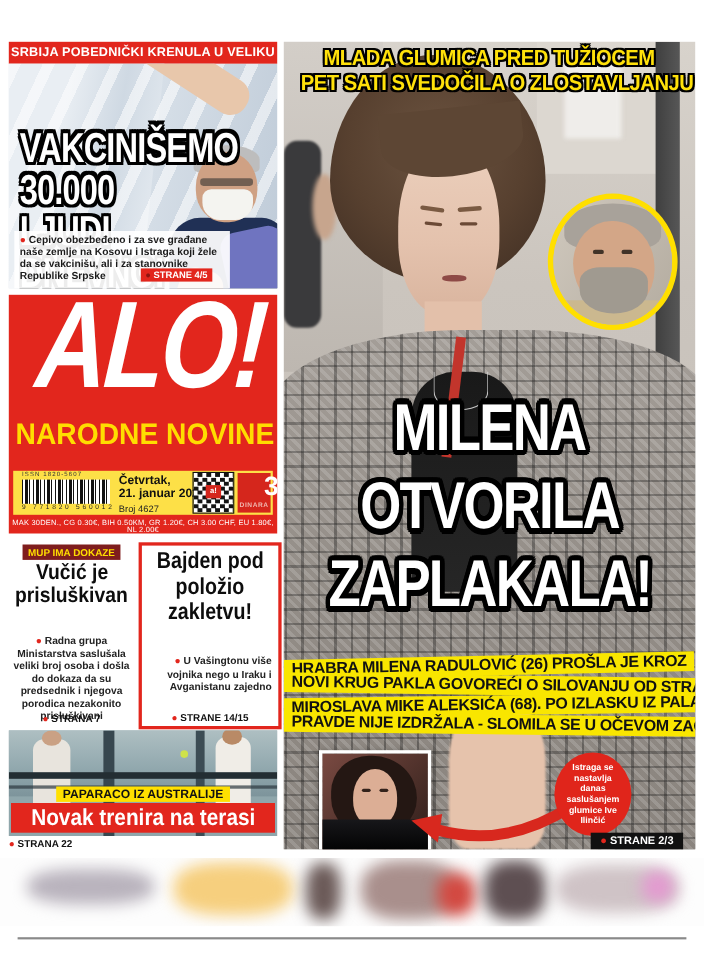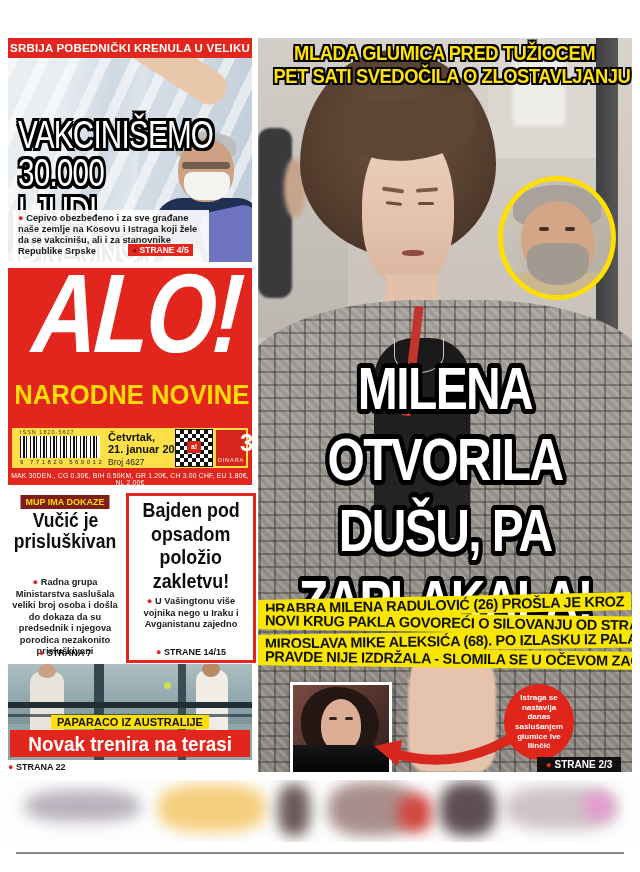--- a/index.html
+++ b/index.html
@@ -31,21 +31,21 @@
   .vx-curtain{left:-20px;top:-10px;width:150px;height:230px;
     background:linear-gradient(95deg,#e9eef3 0 40%,#cfd9e3 70%,#e4eaf0 100%);transform:rotate(6deg);}
   .vx-nursearm{left:96px;top:-14px;width:130px;height:34px;background:#e8c7ab;border-radius:16px;transform:rotate(33deg);}
   .vx-head{left:170px;top:80px;width:56px;height:64px;background:#cfa184;border-radius:50% 50% 46% 46%;}
   .vx-hair{left:168px;top:74px;width:60px;height:26px;background:#bdbdbd;border-radius:50% 50% 20% 20%;}
   .vx-glasses{left:174px;top:104px;width:48px;height:7px;background:#5a4f46;border-radius:3px;opacity:.8;}
   .vx-mask{left:176px;top:114px;width:46px;height:28px;background:#f4f4f0;border-radius:8px 8px 16px 16px;}
   .vx-body{left:146px;top:140px;width:106px;height:124px;background:#203055;border-radius:28px 22px 0 0;}
   .vx-sleeve{left:196px;top:150px;width:58px;height:66px;background:#6f74c0;border-radius:14px;transform:rotate(-12deg);}
   .vx-arm{left:150px;top:186px;width:40px;height:62px;background:#d6ab8c;border-radius:14px;transform:rotate(18deg);}
-  .vax-headline{left:10px;top:58px;line-height:38px;font-size:38px;font-weight:400;color:#fff;letter-spacing:-1px;}
+  .vax-headline{left:10px;top:58px;line-height:38px;font-size:38px;font-weight:700;color:#fff;letter-spacing:-1px;}
   .vax-summary{left:5px;top:152px;width:186px;height:48px;background:rgba(255,255,255,.93);
     padding:3px 5px;font-size:9.3px;font-weight:bold;color:#1a1a1a;line-height:11px;}
   .ref-red{background:#e2261d;color:#fff;font-size:8.5px;font-weight:800;padding:1px 4px;white-space:nowrap;}
   .bullet-red{color:#e2261d;}
   .bullet-dim{color:#8f1410;}
 
   
   .masthead{left:8px;top:268px;width:244px;height:217px;background:#e2261d;overflow:hidden;}
   .alo-logo{left:0;right:0;top:-10px;text-align:center;font-size:112px;line-height:112px;font-weight:900;
     color:#fff;font-style:italic;letter-spacing:-4px;}
@@ -70,21 +70,21 @@
   
   .vucic-box{left:8px;top:493px;width:114px;height:168px;background:#fff;}
   .k-black{left:50%;transform:translateX(-50%);top:2px;background:#7f1d1d;color:#ffdd00;
     font-size:9px;font-weight:800;padding:2px 5px;white-space:nowrap;}
   .vucic-head{left:0;right:0;top:17px;text-align:center;font-size:19.5px;line-height:21px;font-weight:900;color:#0d0d0d;}
   .small-sum{font-size:9.3px;font-weight:bold;color:#222;line-height:11.5px;text-align:center;}
   .vucic-sum{left:2px;top:84px;width:110px;}
   .box-ref{left:0;right:0;bottom:3px;text-align:center;font-size:9px;font-weight:800;color:#111;}
   .biden-box{left:126px;top:493px;width:124px;height:164px;background:#fff;border:3px solid #e2261d;}
   .biden-head{left:0;right:0;top:2px;text-align:center;font-size:21px;line-height:23.5px;font-weight:900;color:#0d0d0d;}
-  .biden-sum{left:6px;top:100px;width:112px;}
+  .biden-sum{left:6px;top:100px;width:112px;text-align:right;}
 
   
   .novak-card{left:8px;top:664px;width:244px;height:96px;overflow:hidden;background:#8fa6ab;}
   .nv-glass{left:0;top:0;right:0;height:60px;
     background:linear-gradient(180deg,#aebfc2 0%,#90a7ad 60%,#7d949b 100%);}
   .nv-frame1{left:86px;top:0;width:10px;height:96px;background:#37474f;}
   .nv-frame2{left:170px;top:0;width:8px;height:96px;background:#3c4c54;}
   .nv-rail{left:0;right:0;top:38px;height:6px;background:#232e33;}
   .nv-rail2{left:0;right:0;top:50px;height:3px;background:#2c383e;opacity:.7;}
   .nv-p1{left:22px;top:8px;width:34px;height:66px;background:#e8e4dd;border-radius:10px 10px 0 0;}
@@ -252,21 +252,20 @@
     </div>
     <div class="abs box-ref">
       <span class="bullet-red">●</span>
       <span>STRANA 7</span>
     </div>
   </div>
 
   <div class="abs biden-box">
     <div class="abs biden-head">
       <div><span class="cond">Bajden pod</span></div>
-      <div><span class="cond">opsadom</span></div>
       <div><span class="cond">položio</span></div>
       <div><span class="cond">zakletvu!</span></div>
     </div>
     <div class="abs small-sum biden-sum">
       <span class="bullet-red">●</span>
       <span>U Vašingtonu više vojnika nego u Iraku i Avganistanu zajedno</span>
     </div>
     <div class="abs box-ref">
       <span class="bullet-red">●</span>
       <span>STRANE 14/15</span>
@@ -330,21 +329,20 @@
       <div class="abs cm-hair"></div>
       <div class="abs cm-face"></div>
       <div class="abs cm-beard"></div>
       <div class="abs cm-eye1"></div>
       <div class="abs cm-eye2"></div>
     </div>
 
     <div class="abs m-head">
       <div class="m-line outl5"><span class="cond">MILENA</span></div>
       <div class="m-line outl5"><span class="cond">OTVORILA</span></div>
-      <div class="m-line outl5"><span class="cond">DUŠU, PA</span></div>
       <div class="m-line outl5"><span class="cond">ZAPLAKALA!</span></div>
     </div>
 
     <div class="abs deck-line dk1"><span>HRABRA MILENA RADULOVIĆ (26) PROŠLA JE KROZ</span></div>
     <div class="abs deck-line dk2"><span>NOVI KRUG PAKLA GOVOREĆI O SILOVANJU OD STRANE</span></div>
     <div class="abs deck-line dk3"><span>MIROSLAVA MIKE ALEKSIĆA (68). PO IZLASKU IZ PALATE</span></div>
     <div class="abs deck-line dk4"><span>PRAVDE NIJE IZDRŽALA - SLOMILA SE U OČEVOM ZAGRLJAJU</span></div>
 
     <div class="abs iva-photo">
       <div class="abs iv-hair"></div>

